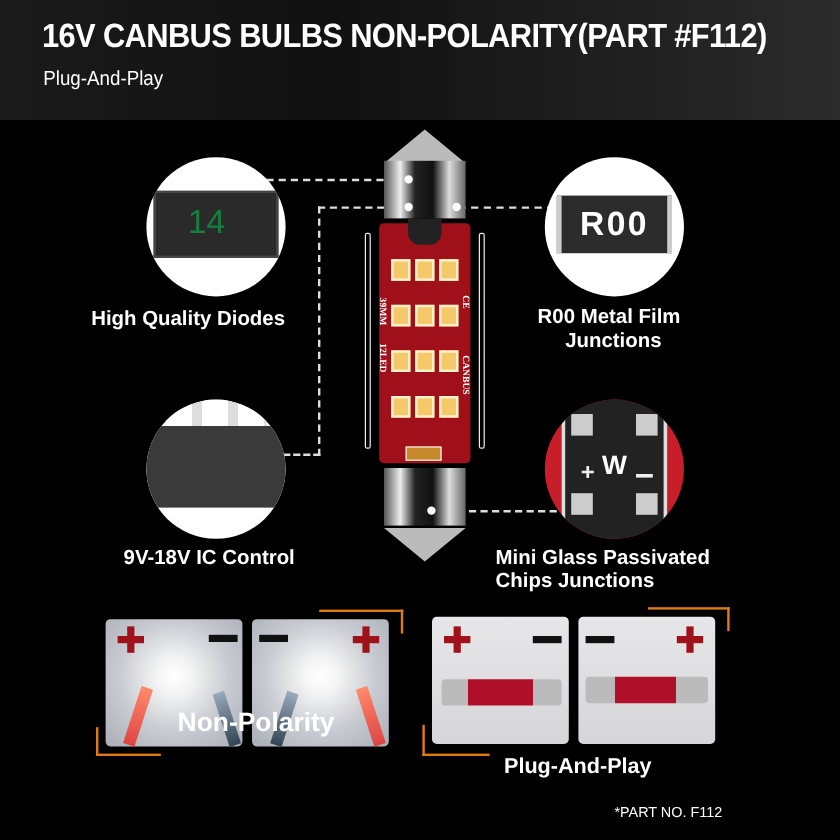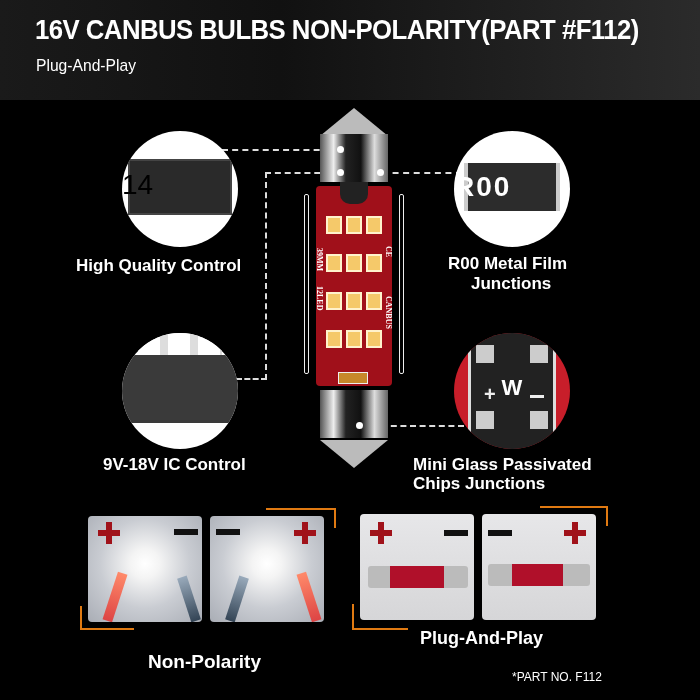--- a/index.html
+++ b/index.html
@@ -74,27 +74,27 @@
   <div class="cap" style="top:282px;"></div>
   <div class="cone-bot"></div>
 </div>
 <div class="dot" style="left:337px;top:146px;"></div>
 <div class="dot" style="left:337px;top:169px;"></div>
 <div class="dot" style="left:377px;top:169px;"></div>
 <div class="dot" style="left:356px;top:422px;"></div>
 
 <div class="feature-circle" style="left:122px;top:131px;">
   <div style="position:absolute;left:6px;top:28px;width:104px;height:56px;background:#2a2a2a;border:2px solid #444;"></div>
-  <div style="position:absolute;left:0;top:38px;width:100px;text-align:left;font-size:28px;color:#000000;">14</div>
+  <div style="position:absolute;left:0;top:38px;width:100px;text-align:center;font-size:28px;color:#15803d;">14</div>
 </div>
-<div class="label" style="left:76px;top:256px;">High Quality Control</div>
+<div class="label" style="left:76px;top:256px;">High Quality Diodes</div>
 
 <div class="feature-circle" style="left:454px;top:131px;">
   <div style="position:absolute;left:10px;top:32px;width:96px;height:48px;background:#2c2c2c;border-left:4px solid #ccc;border-right:4px solid #ccc;"></div>
-  <div style="position:absolute;left:0;top:40px;width:116px;text-align:left;font-size:28px;font-weight:bold;color:#fff;letter-spacing:2px;">R00</div>
+  <div style="position:absolute;left:0;top:40px;width:116px;text-align:center;font-size:28px;font-weight:bold;color:#fff;letter-spacing:2px;">R00</div>
 </div>
 <div class="label" style="left:448px;top:254px;">R00 Metal Film</div>
 <div class="label" style="left:471px;top:274px;">Junctions</div>
 
 <div class="feature-circle" style="left:122px;top:333px;">
   <div style="position:absolute;left:16px;top:0;width:84px;height:22px;background:repeating-linear-gradient(90deg,#fff 0 22px,#ddd 22px 30px);"></div>
   <div style="position:absolute;left:0;top:22px;width:116px;height:68px;background:#3a3a3a;"></div>
 </div>
 <div class="label" style="left:103px;top:455px;text-align:right;">9V-18V IC Control</div>
 
@@ -118,21 +118,21 @@
   <div class="minus" style="left:86px;top:13px;"></div>
   <div style="position:absolute;left:22px;top:56px;width:10px;height:50px;background:linear-gradient(#ff8a6a,#d44);transform:rotate(18deg);"></div>
   <div style="position:absolute;left:96px;top:60px;width:10px;height:46px;background:linear-gradient(#9ab,#345);transform:rotate(-18deg);"></div>
 </div>
 <div class="photo" style="left:210px;top:516px;">
   <div class="minus" style="left:6px;top:13px;"></div>
   <div class="plus" style="left:84px;top:6px;"></div>
   <div style="position:absolute;left:22px;top:60px;width:10px;height:46px;background:linear-gradient(#9ab,#345);transform:rotate(18deg);"></div>
   <div style="position:absolute;left:94px;top:56px;width:10px;height:50px;background:linear-gradient(#ff8a6a,#d44);transform:rotate(-18deg);"></div>
 </div>
-<div class="label" style="left:148px;top:652px;font-size:19px;">Non-Polarity</div>
+<div class="label" style="left:148px;top:592px;font-size:22px;">Non-Polarity</div>
 
 <div class="bracket" style="left:540px;top:506px;width:68px;height:20px;border-top-width:2px;border-right-width:2px;"></div>
 <div class="bracket" style="left:352px;top:604px;width:56px;height:26px;border-bottom-width:2px;border-left-width:2px;"></div>
 <div class="photo pp" style="left:360px;top:514px;">
   <div class="plus" style="left:10px;top:8px;"></div>
   <div class="minus" style="left:84px;top:16px;"></div>
   <div style="position:absolute;left:8px;top:52px;width:100px;height:22px;background:linear-gradient(90deg,#bbb 0 22%,#b0102a 22% 76%,#bbb 76%);border-radius:3px;"></div>
 </div>
 <div class="photo pp" style="left:482px;top:514px;">
   <div class="minus" style="left:6px;top:16px;"></div>

